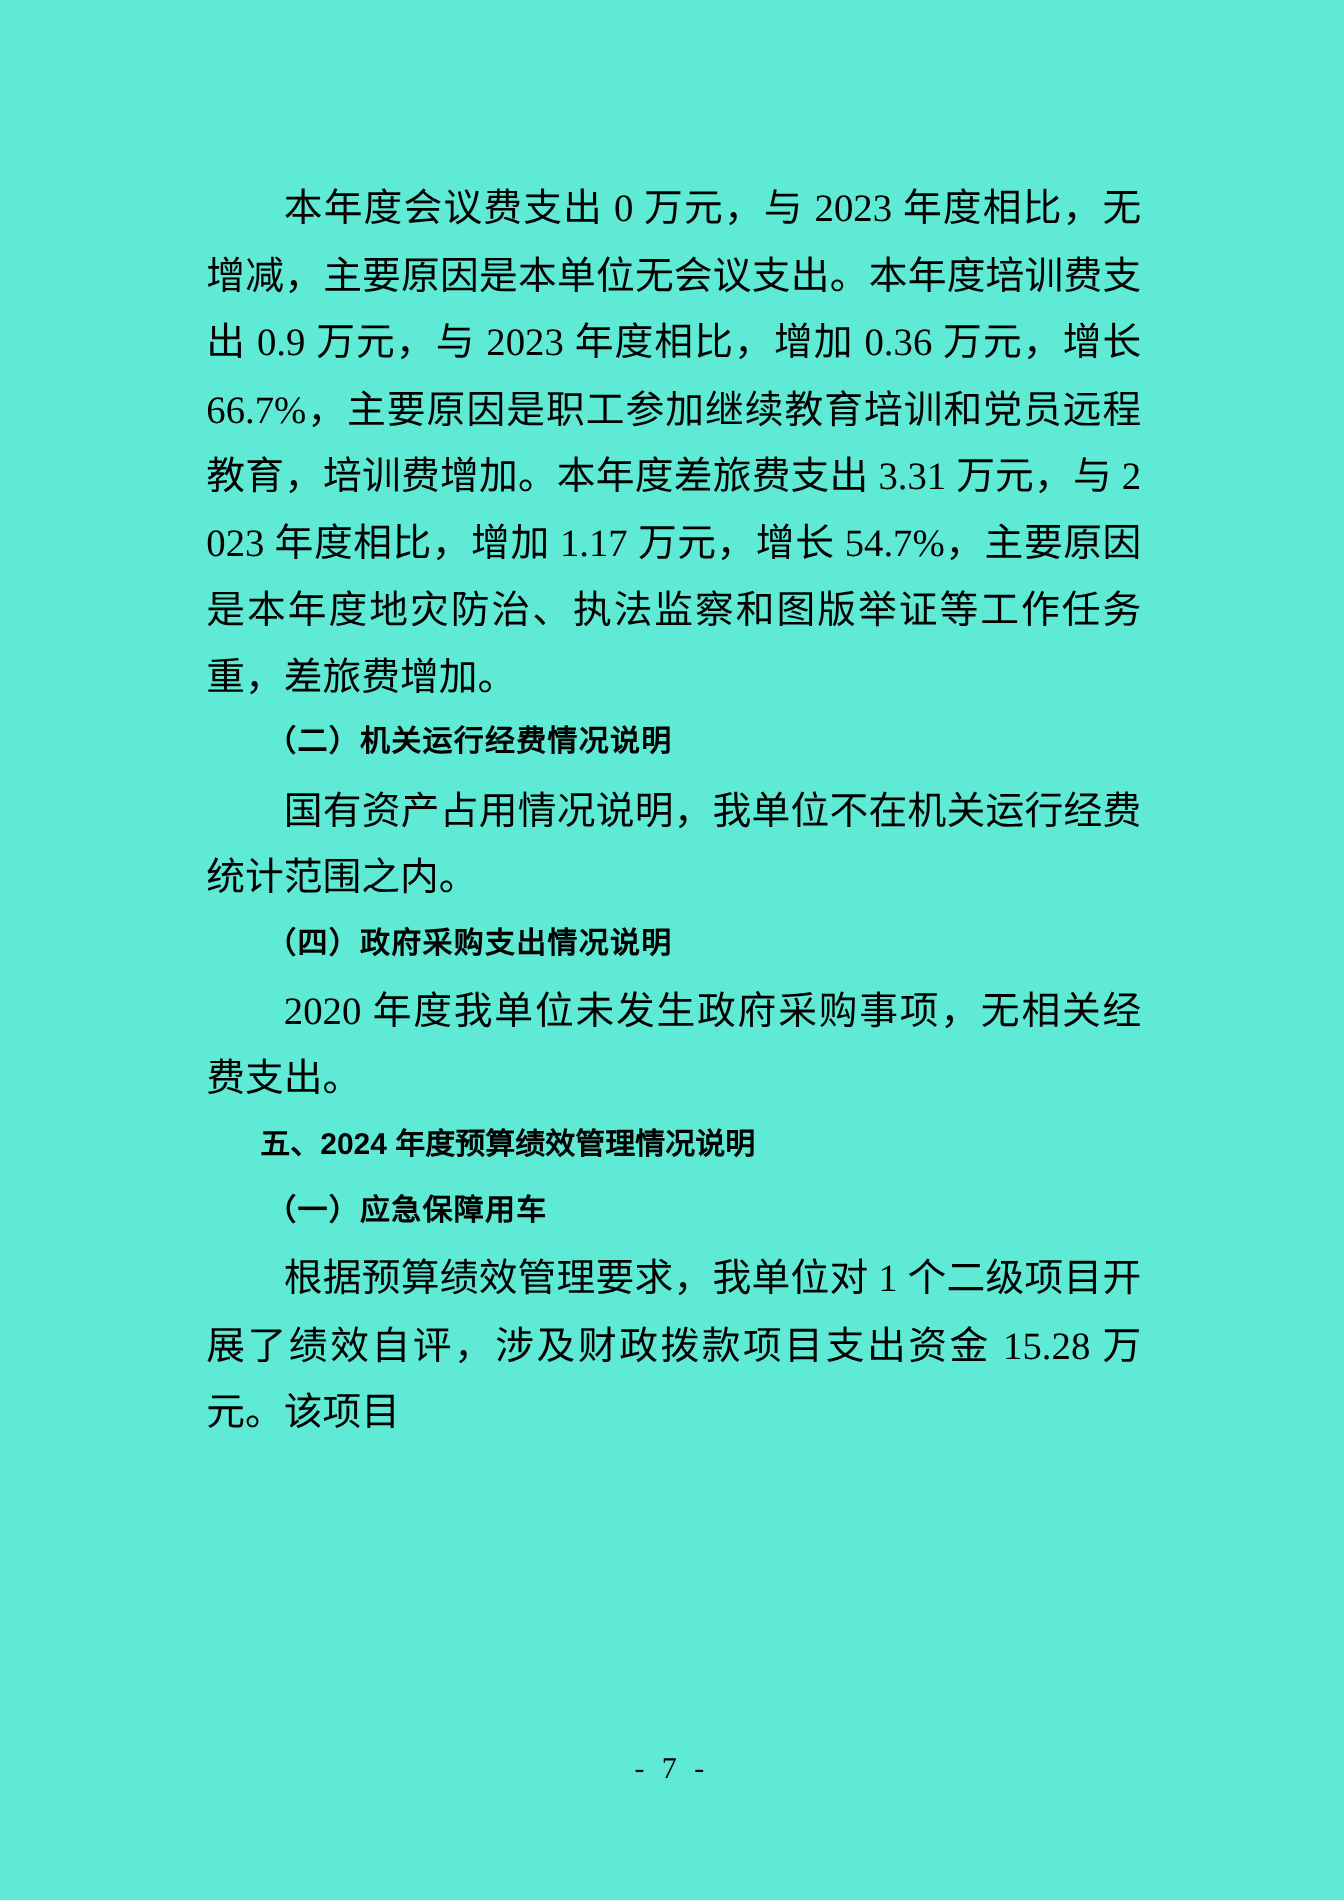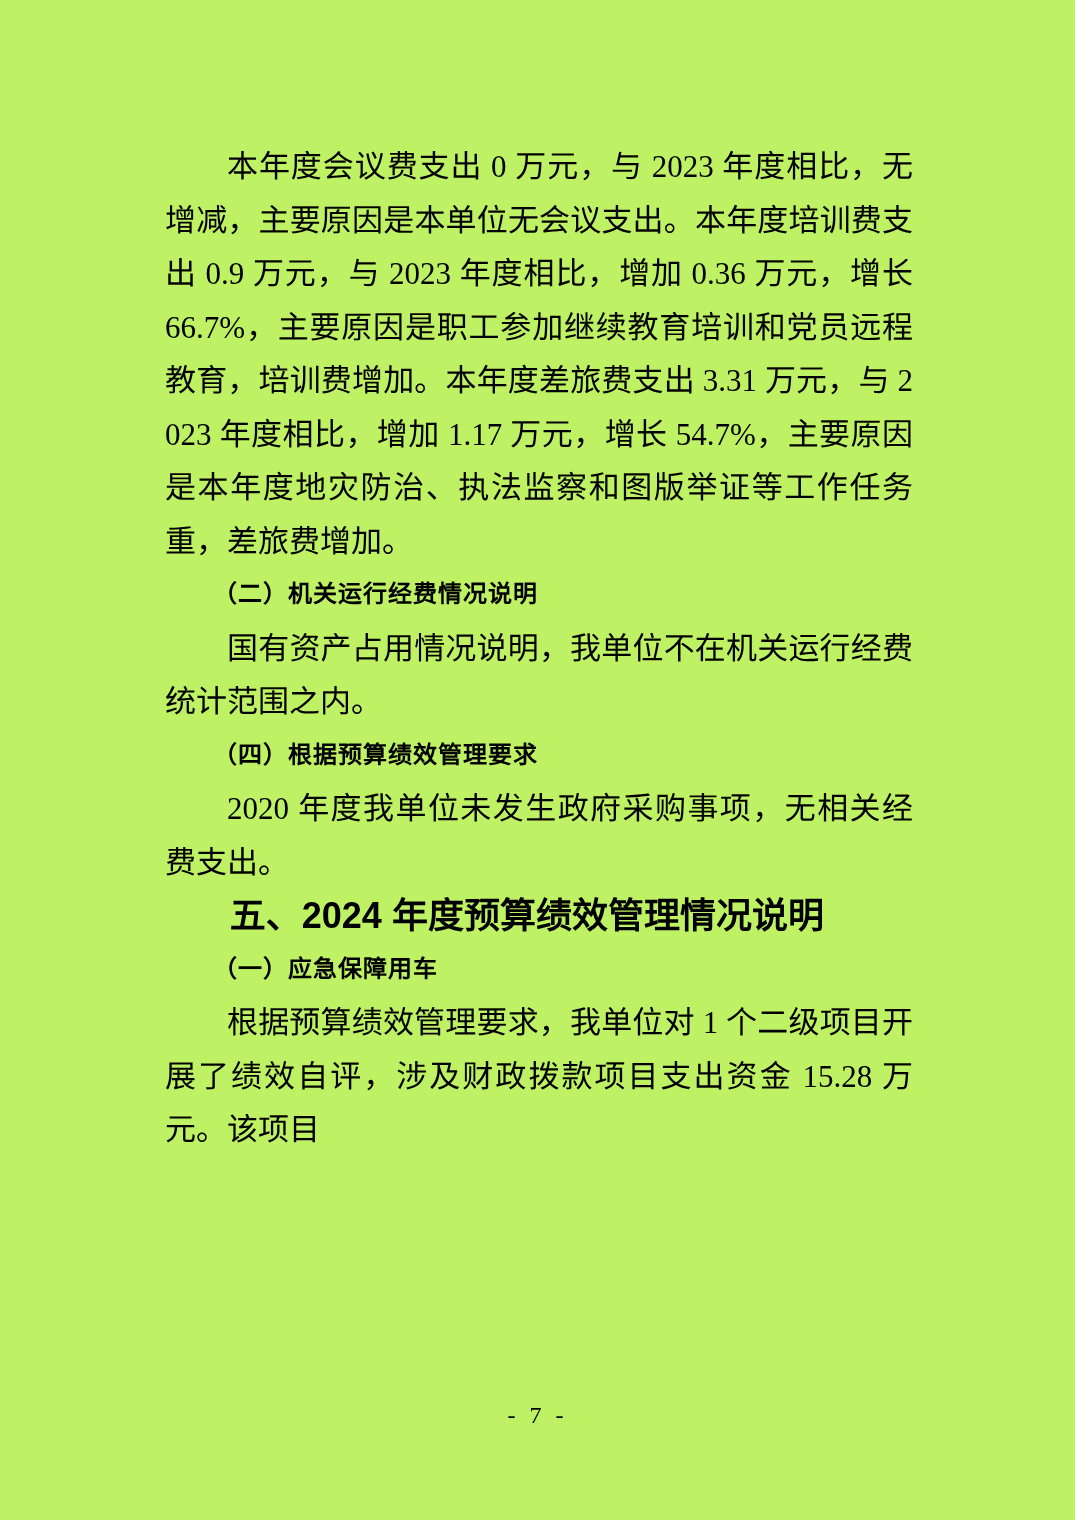--- a/index.html
+++ b/index.html
@@ -5,21 +5,21 @@
   * { margin: 0; padding: 0; box-sizing: border-box; }
 
   html, body {
     background: #ffffff;
   }
 
   .page {
     position: relative;
     width: 1075px;
     height: 1520px;
-    background: #bef264;
+    background: #5eead4;
     color: #000000;
     font-family: "Liberation Serif", "DejaVu Serif", serif;
     overflow: hidden;
   }
 
   .doc-content {
     position: absolute;
     left: 165px;
     top: 140px;
     width: 748px;
@@ -38,21 +38,21 @@
   .heading-sub {
     font-size: 24px;
     line-height: 53.5px;
     font-weight: bold;
     text-indent: 2em;
     letter-spacing: 1px;
     color: #000000;
   }
 
   .heading-main {
-    font-size: 36px;
+    font-size: 24px;
     line-height: 53.5px;
     font-weight: bold;
     text-indent: 1.8em;
     font-family: "Liberation Sans", "DejaVu Sans", sans-serif;
     color: #000000;
   }
 
   .page-footer {
     position: absolute;
     left: 0;
@@ -73,21 +73,21 @@
   <div class="doc-content">
 
     <p class="para">本年度会议费支出 0 万元，与 2023 年度相比，无增减，主要原因是本单位无会议支出。本年度培训费支出 0.9 万元，与 2023 年度相比，增加 0.36 万元，增长 66.7%，主要原因是职工参加继续教育培训和党员远程教育，培训费增加。本年度差旅费支出 3.31 万元，与 2023 年度相比，增加 1.17 万元，增长 54.7%，主要原因是本年度地灾防治、执法监察和图版举证等工作任务重，差旅费增加。</p>
 
     <p class="heading-sub">（二）机关运行经费情况说明</p>
 
     <p class="para">国有资产占用情况说明，我单位不在机关运行经费统计范围之内。</p>
 
 
 
-    <p class="heading-sub">（四）根据预算绩效管理要求</p>
+    <p class="heading-sub">（四）政府采购支出情况说明</p>
 
     <p class="para">2020 年度我单位未发生政府采购事项，无相关经费支出。</p>
 
     <p class="heading-main">五、2024 年度预算绩效管理情况说明</p>
 
     <p class="heading-sub">（一）应急保障用车</p>
 
     <p class="para">根据预算绩效管理要求，我单位对 1 个二级项目开展了绩效自评，涉及财政拨款项目支出资金 15.28 万元。该项目</p>
 
   </div>

